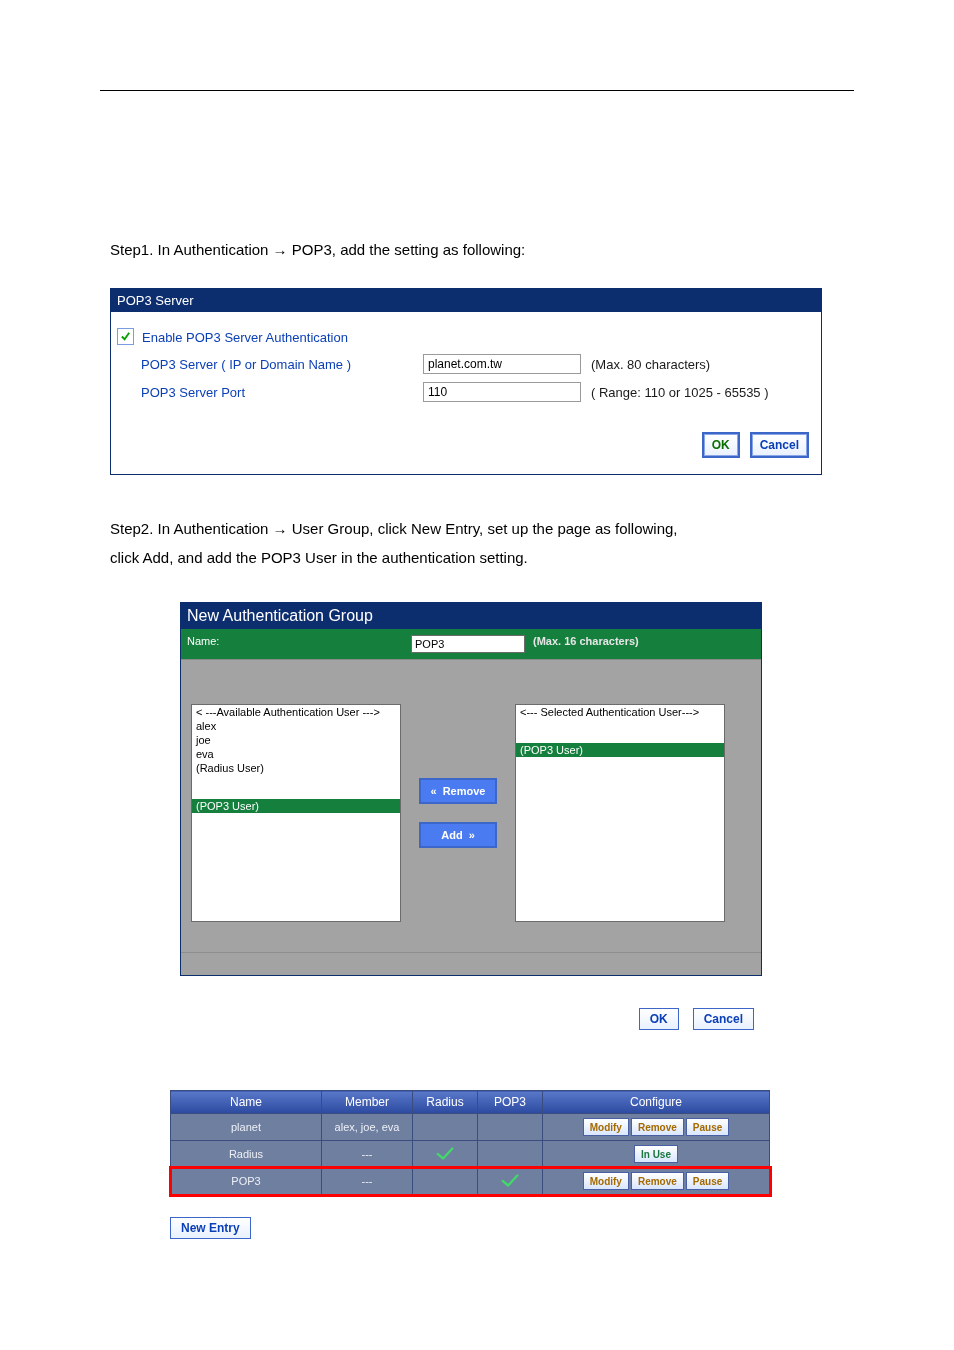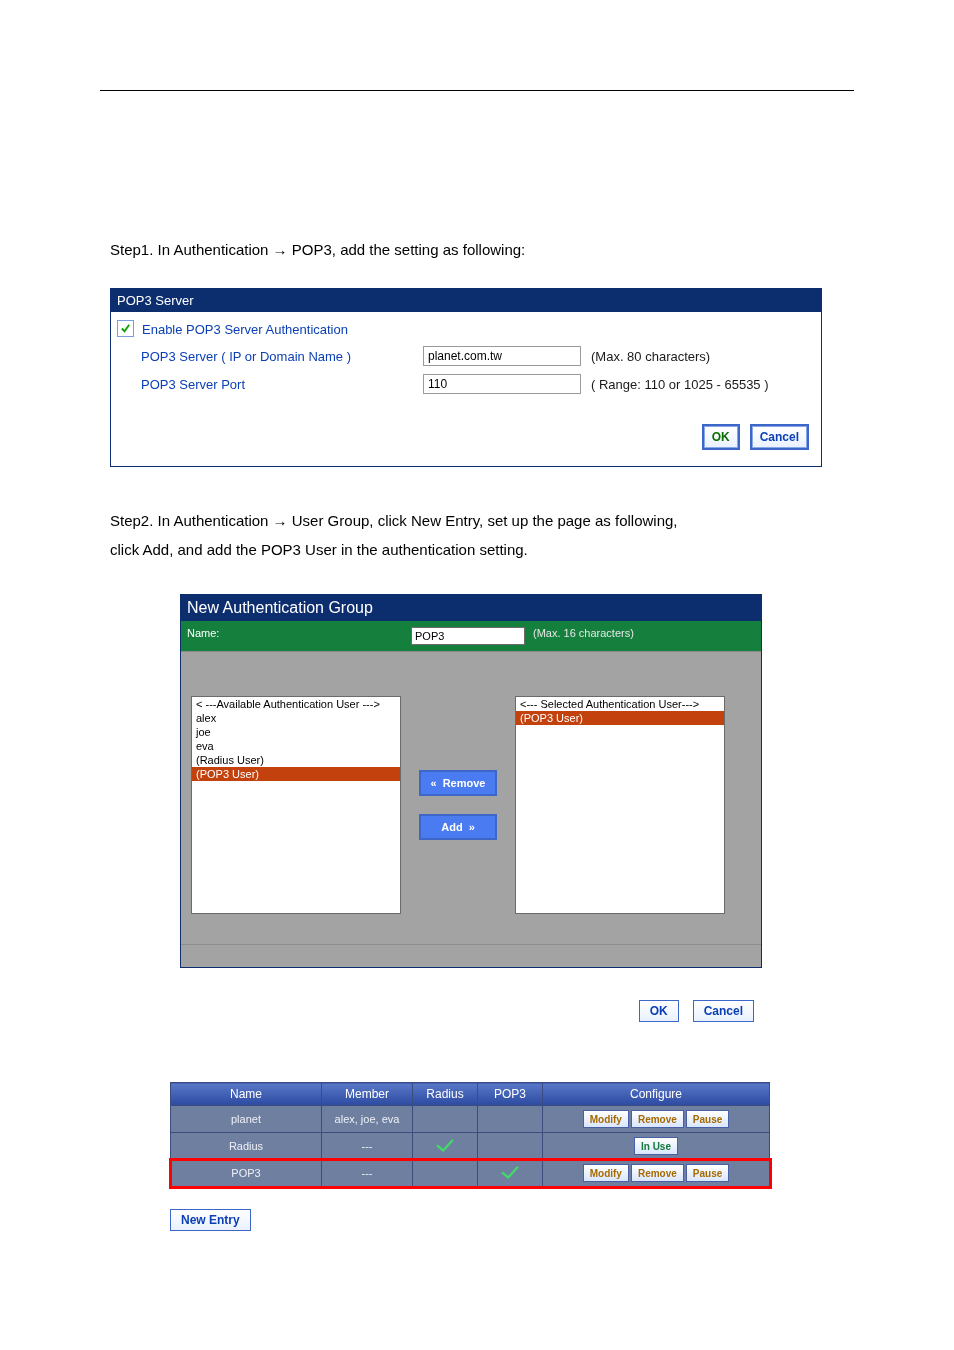--- a/index.html
+++ b/index.html
@@ -37,20 +37,21 @@
   }
   .panel1-title {
     background: #0d2e6e;
     color: #fff;
     font-size: 13px;
     padding: 4px 6px;
   }
   .panel1-body {
     background: #fff;
     padding: 4px 6px 6px 6px;
+    margin-top: 8px;
   }
   .p1-row {
     display: flex;
     align-items: center;
     padding: 4px 0;
   }
   .p1-check-wrap { margin-right: 8px; }
   .p1-check {
     width: 15px; height: 15px;
     border:1px solid #7b9ce0;
@@ -107,36 +108,36 @@
     background:#15803d; color:#fff;
     padding: 6px 6px;
     border-bottom: 1px solid #8a8a8a;
     font-size:11px;
   }
   .panel2-namerow .lab { width: 224px; }
   .panel2-namerow input {
     width: 106px; height:16px; border:1px solid #6b6b6b; background:#fff;
     font-size:11px; padding:0 3px;
   }
-  .panel2-namerow .hint { padding-left: 8px; color:#e6e6e6; }
+  .panel2-namerow .hint { padding-left: 8px; color:#e6e6e6;font-weight:bold; }
 
   .panel2-mid {
     display:flex; padding: 44px 10px 30px 10px;
     background:#a3a3a3; gap: 14px;
   }
   .listbox {
     background:#fff; border:1px solid #6b6b6b;
     width: 208px; height: 216px;
     font-size:11px;
   }
   .listopt {
     padding: 1px 4px; white-space:nowrap;
     color:#000;
   }
-  .listopt.sel { background:#c2410c; color:#fff; }
+  .listopt.sel { background:#15803d; color:#fff;margin-top:24px; }
   .mid-btn-col { width:86px; display:flex; flex-direction:column; align-items:center; justify-content:center; gap: 18px; }
   .midbtn {
     display:inline-flex; align-items:center; justify-content:center;
     width: 74px; height: 22px;
     border:2px solid #3c66c8;
     background: #4a7bf0;
     color:#fff; font-weight:bold; font-size:11px;
     gap:6px;
   }
   .midbtn .arrows { font-size:11px; font-weight:bold; }

